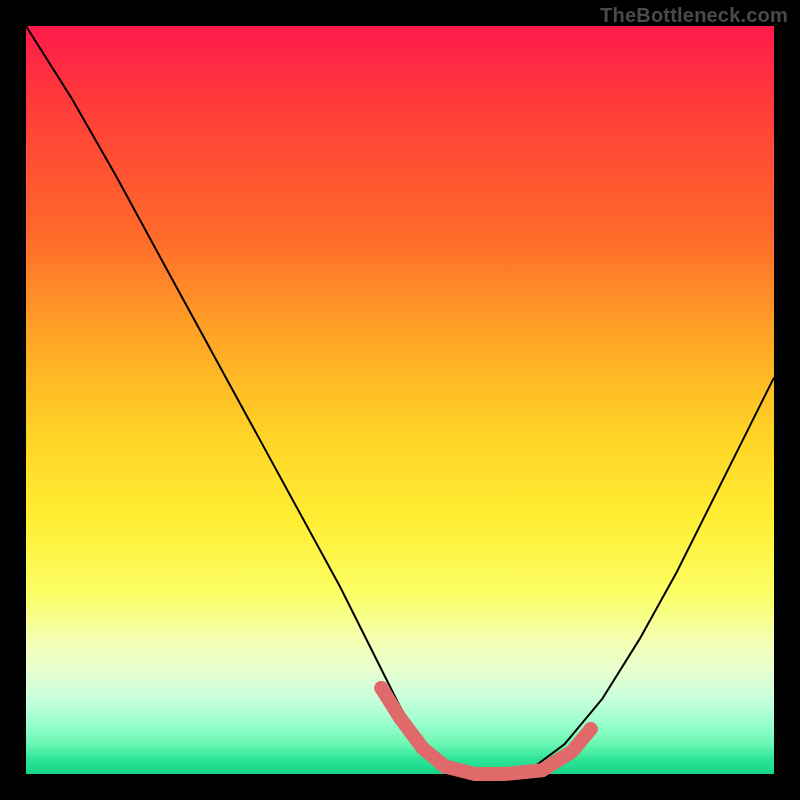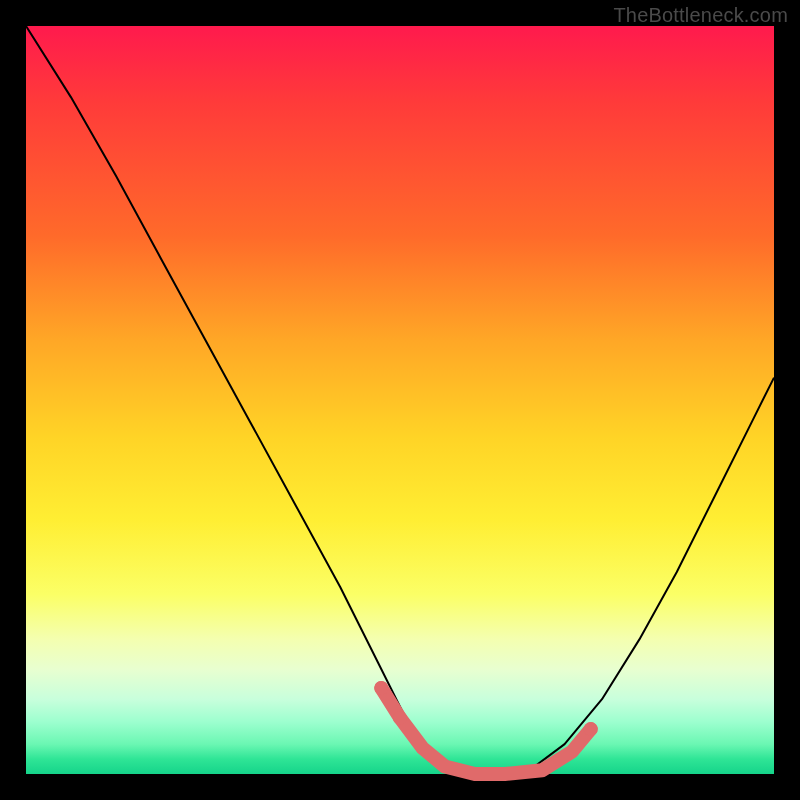--- a/index.html
+++ b/index.html
@@ -43,21 +43,21 @@
       #2fe596 98%,
       #15d48a 100%
     );
   }
   .watermark {
     position: absolute;
     top: 4px;
     right: 12px;
     color: #4a4a4a;
     font-size: 20px;
-    font-weight: 400;
+    font-weight: 700;
     letter-spacing: 0.2px;
     user-select: none;
   }
   svg.curve {
     position: absolute;
     left: 0;
     top: 0;
     width: 748px;
     height: 748px;
     overflow: visible;

